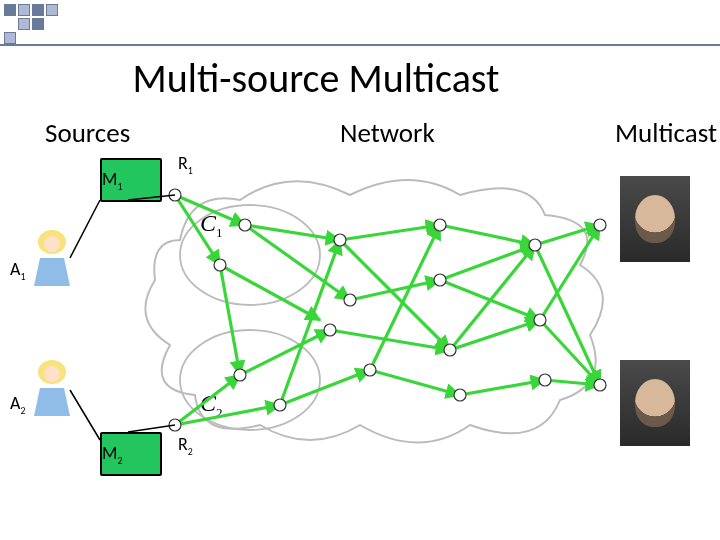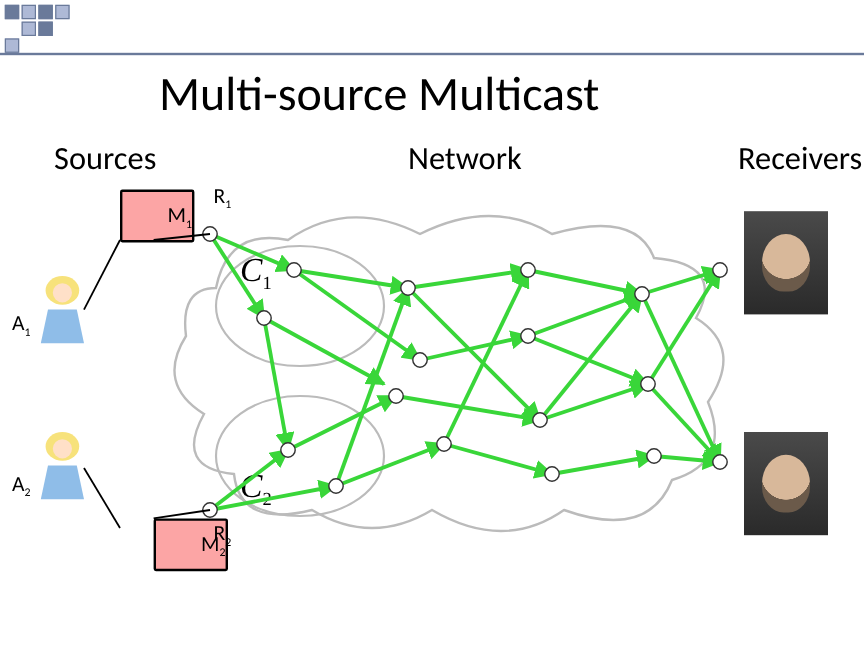--- a/index.html
+++ b/index.html
@@ -50,48 +50,48 @@
   .col-sources   { left: 45px;  top: 116px; }
   .col-network   { left: 340px; top: 116px; }
   .col-receivers { left: 615px; top: 116px; }
 
   .msg-box {
     position: absolute;
     width: 58px;
     height: 40px;
     border: 2px solid #000;
     border-radius: 2px;
-    background: #fca5a5;
+    background: #22c55e;
     display: flex;
     align-items: center;
-    justify-content: flex-end;
+    justify-content: flex-start;
     font-size: 18px;
   }
   .msg-box.m1 { left: 100px; top: 158px; }
-  .msg-box.m2 { left: 100px; top: 432px; margin-left: 28px; }
+  .msg-box.m2 { left: 100px; top: 432px; }
 
   .src-label {
     position: absolute;
     font-size: 18px;
   }
   .src-label.a1 { left: 10px; top: 246px; margin-top: 12px; }
   .src-label.a2 { left: 10px; top: 392px; }
 
   .port-label {
     position: absolute;
     font-size: 18px;
   }
   .port-label.r1 { left: 178px; top: 152px; }
   .port-label.r2 { left: 178px; top: 433px; }
 
   .cap-label {
     position: absolute;
     font-family: "Times New Roman", serif;
     font-style: italic;
-    font-size: 28px;
+    font-size: 24px;
   }
   .cap-label.c1 { left: 200px; top: 210px; }
   .cap-label.c2 { left: 200px; top: 390px; }
 
   .sub { font-size: 0.55em; vertical-align: sub; font-style: normal; }
 
   
   .alice {
     position: absolute;
     width: 44px;
@@ -159,21 +159,21 @@
 <div class="deco d4"></div>
 <div class="deco d5"></div>
 <div class="deco d6"></div>
 <div class="deco d7"></div>
 <div class="hr-top"></div>
 
 <div class="title">Multi-source Multicast</div>
 
 <div class="col-label col-sources">Sources</div>
 <div class="col-label col-network">Network</div>
-<div class="col-label col-receivers">Receivers</div>
+<div class="col-label col-receivers">Multicast</div>
 
 <div class="msg-box m1">
   <span>M<span class="sub">1</span></span>
 </div>
 <div class="msg-box m2">
   <span>M<span class="sub">2</span></span>
 </div>
 
 <div class="src-label a1">A<span class="sub">1</span></div>
 <div class="src-label a2">A<span class="sub">2</span></div>

